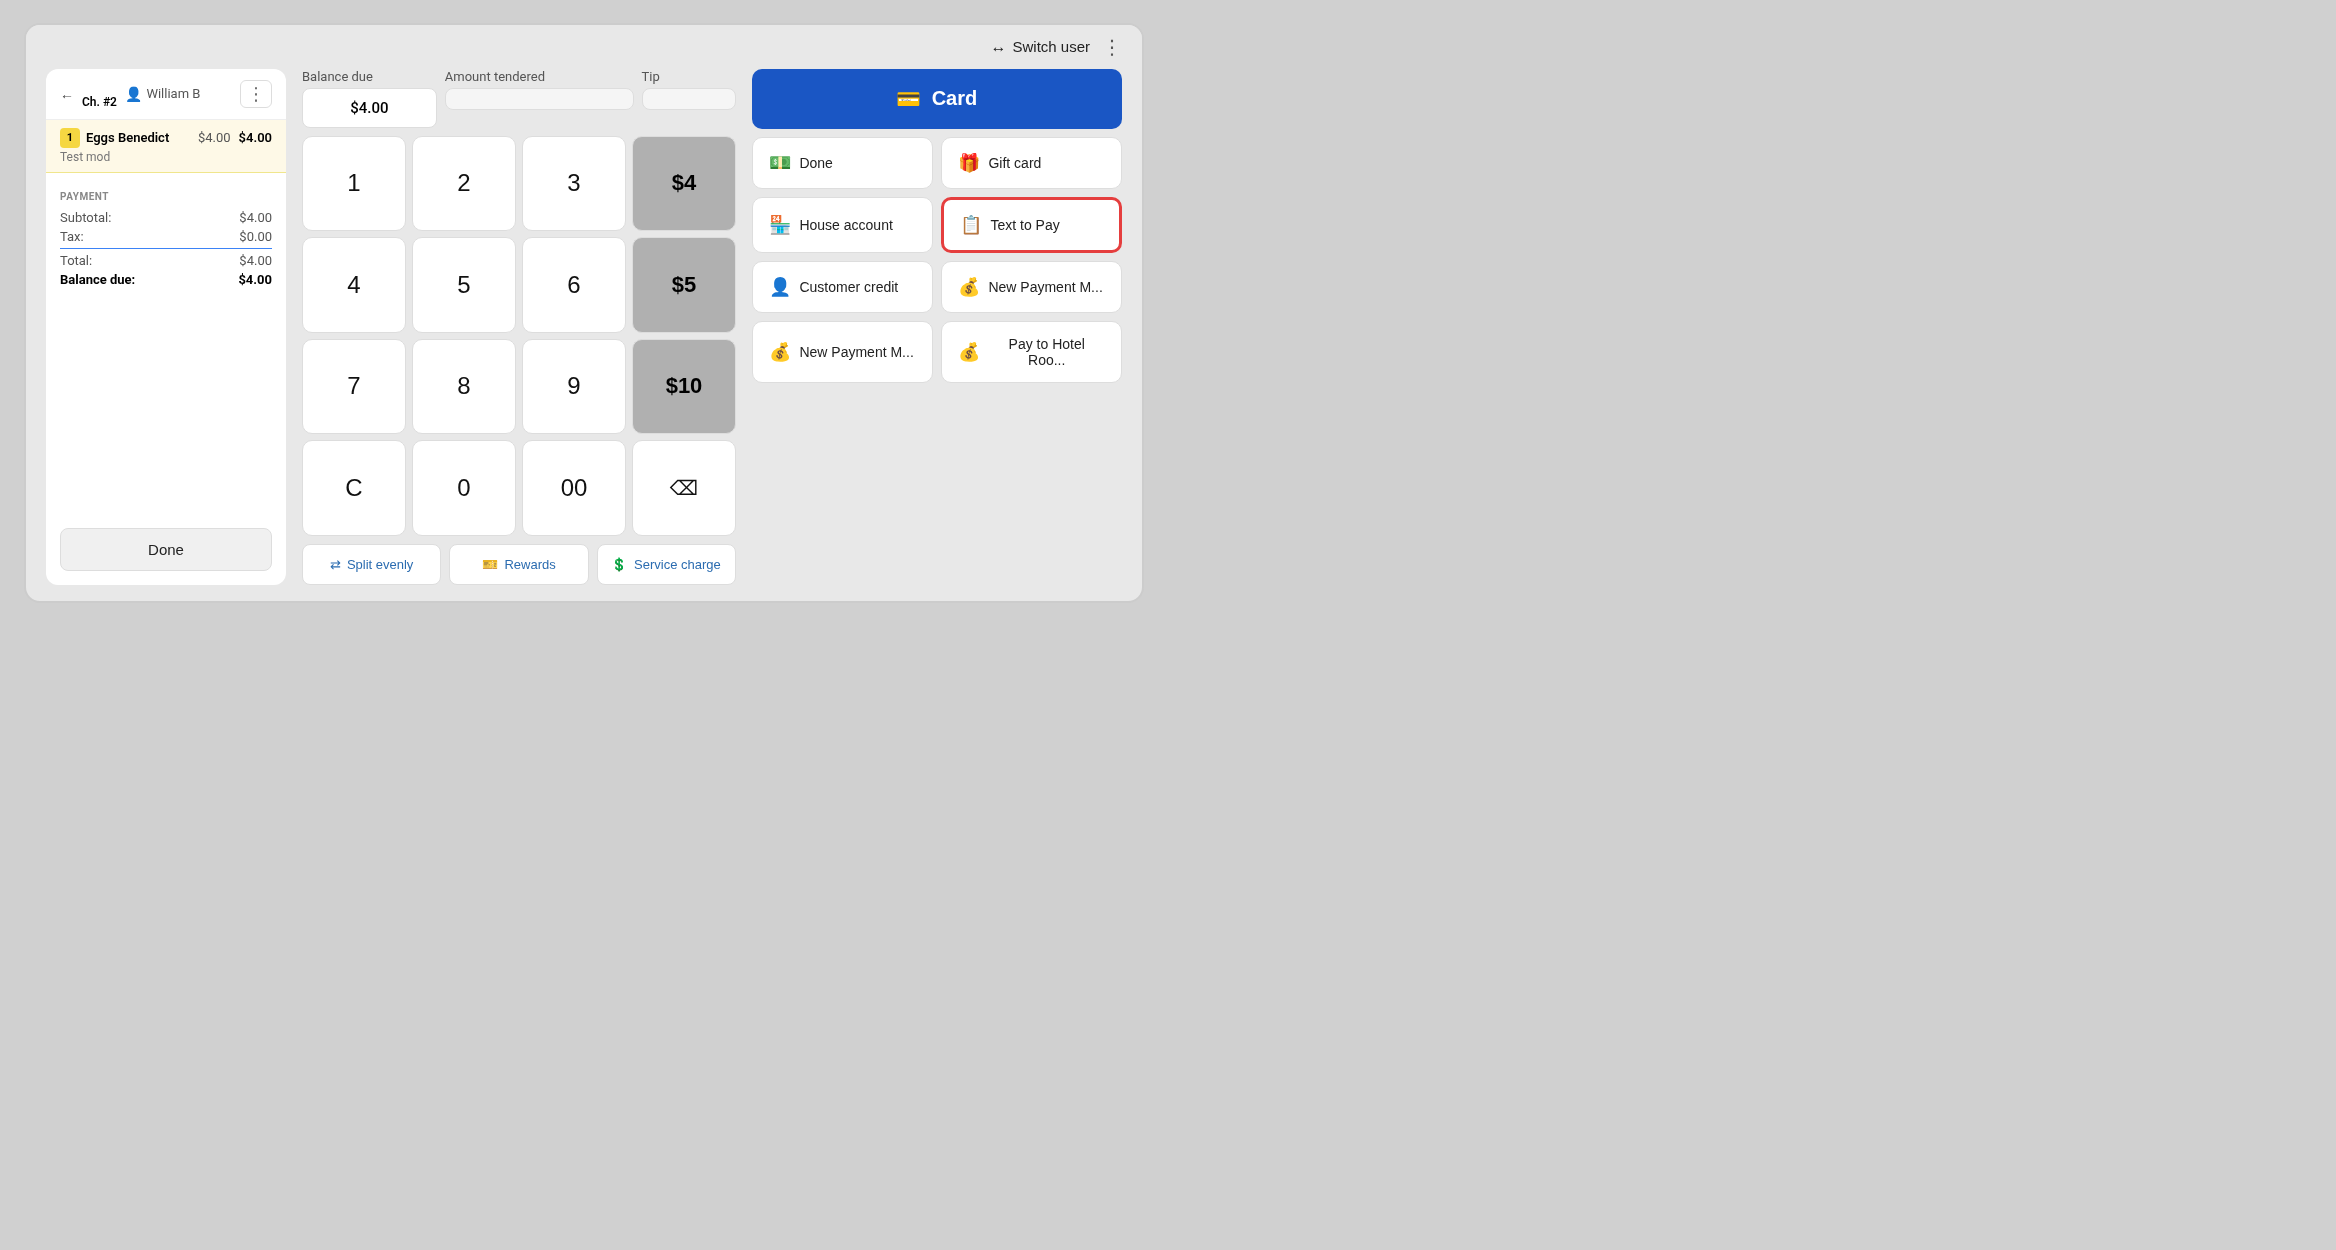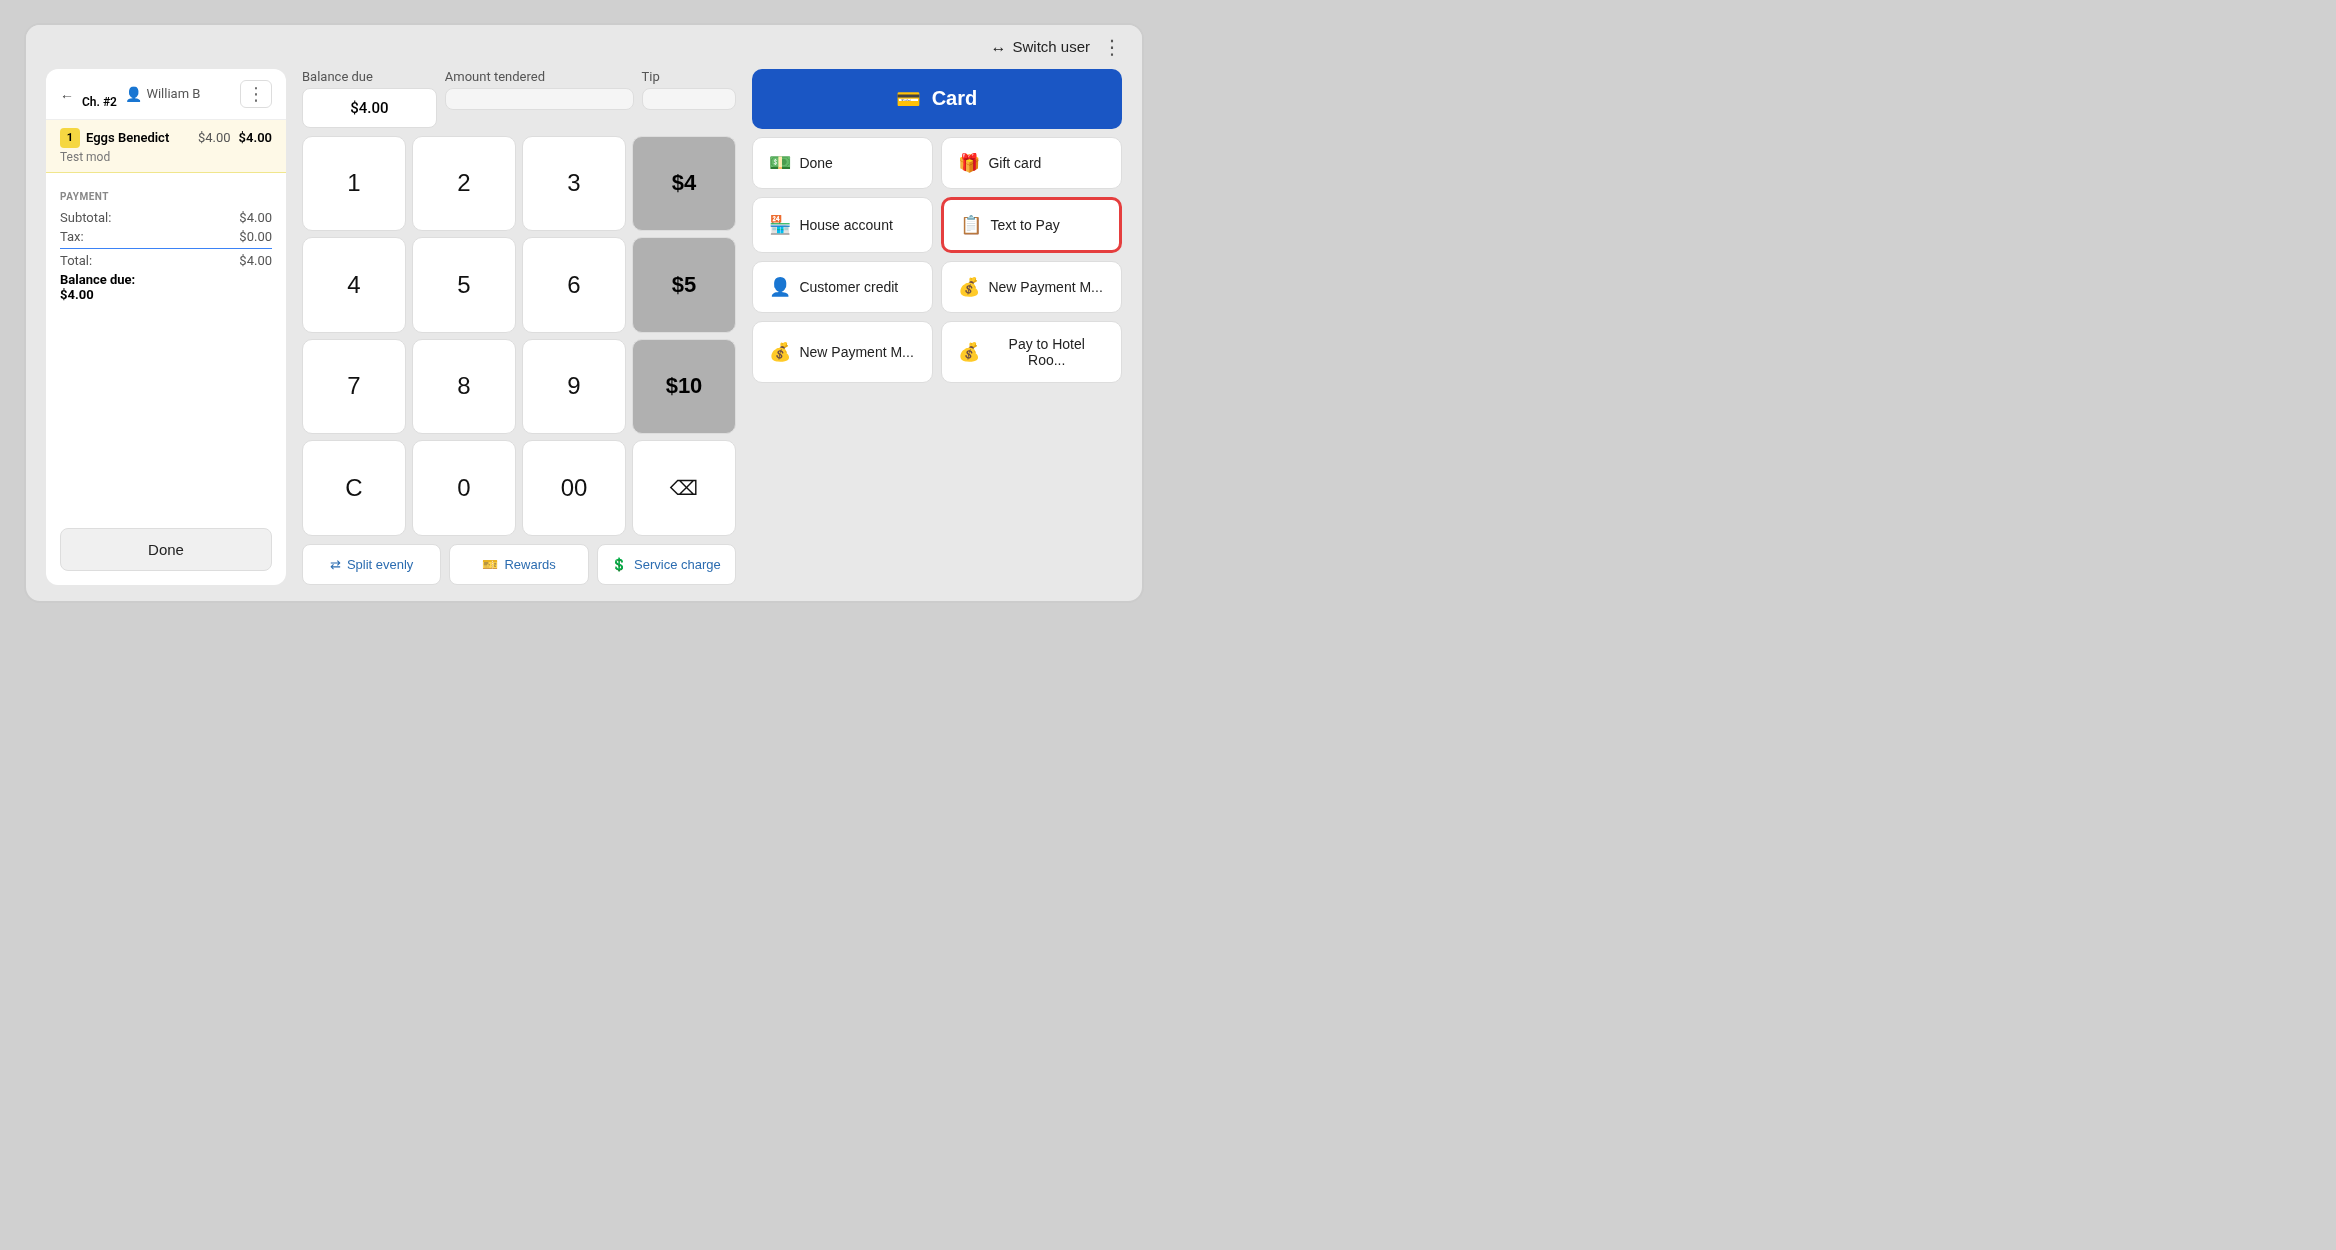--- a/index.html
+++ b/index.html
@@ -136,21 +136,20 @@
       margin-bottom: 4px;
     }
     .payment-row.total {
       border-top: 1px solid #3b82f6;
       padding-top: 4px;
       margin-top: 4px;
     }
     .payment-row.balance {
       font-weight: 700;
       color: #000;
-      flex-direction: column;
     }
     
     .done-btn {
       margin: 10px 14px 14px 14px;
       background: #f0f0f0;
       border: 1px solid #ddd;
       border-radius: 8px;
       padding: 12px;
       text-align: center;
       font-size: 15px;

